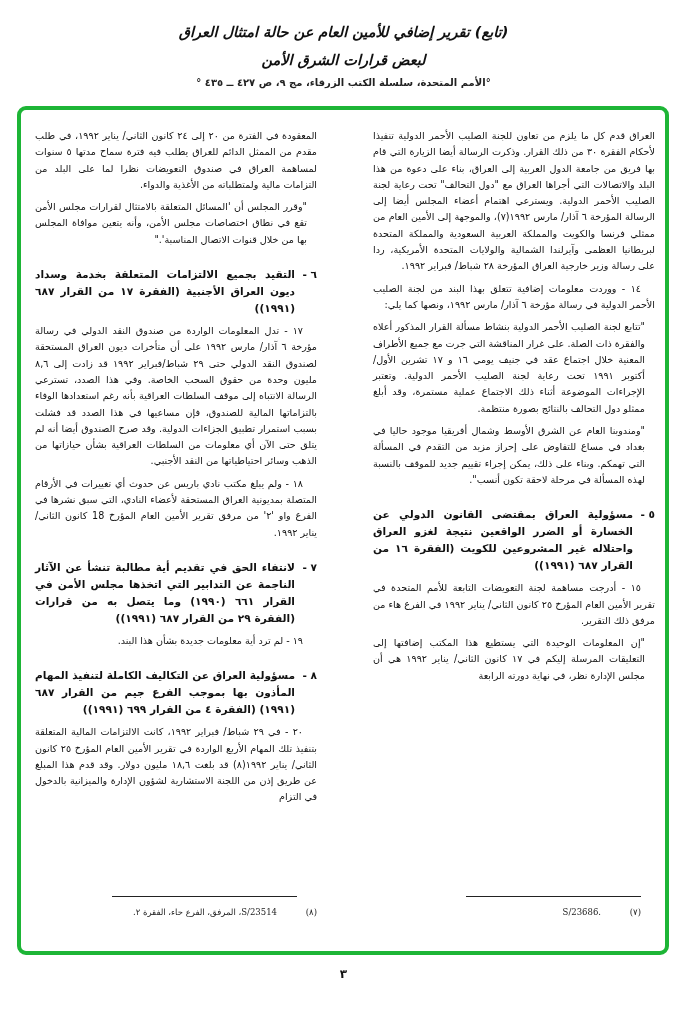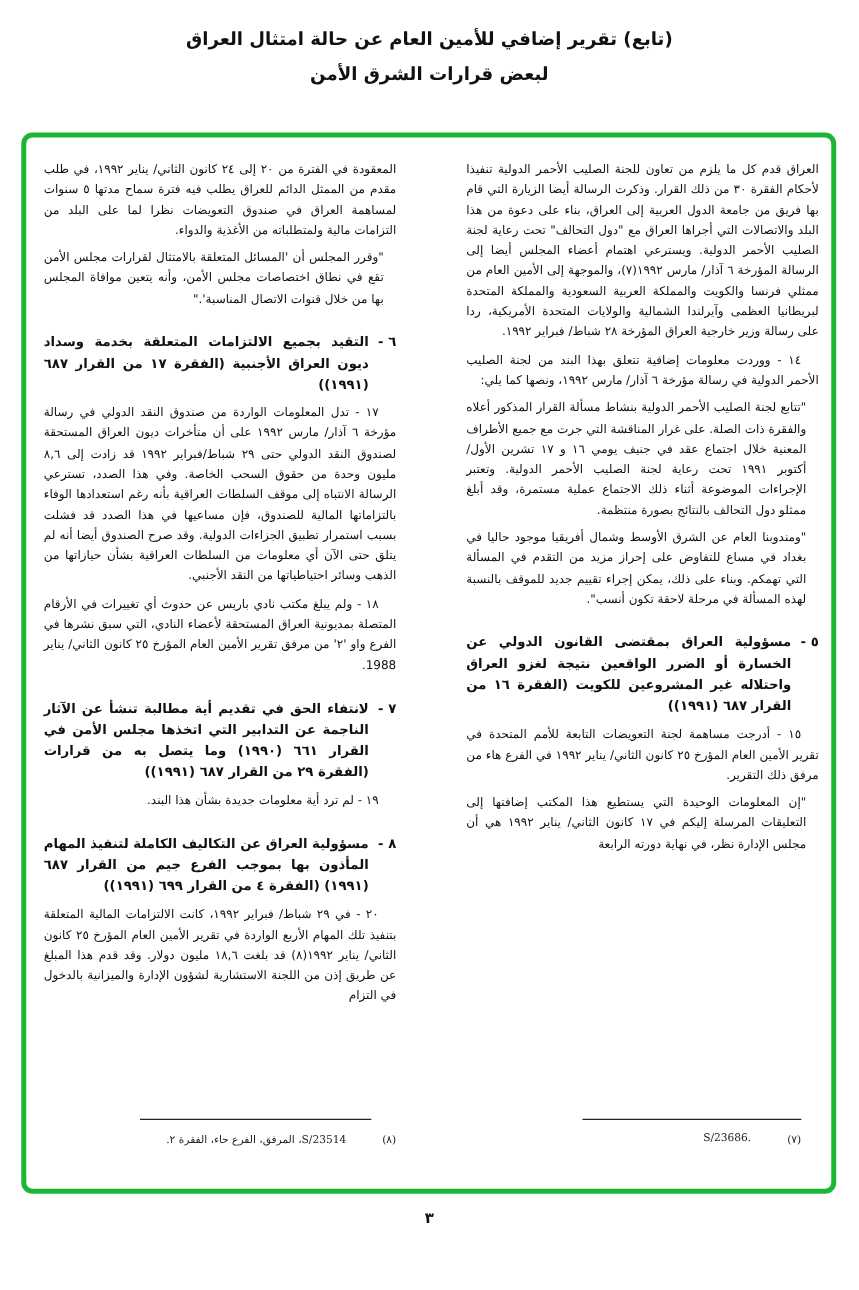--- a/index.html
+++ b/index.html
@@ -21,20 +21,21 @@
       left: 0;
       width: 687px;
       text-align: center;
       direction: rtl;
     }
     .title-line {
       font-weight: bold;
       font-size: 14.5px;
       line-height: 20px;
       color: #111;
+      font-style: italic;
     }
     .title-line.l1 { margin-top: 22px; }
     .title-line.l2 { margin-top: 8px; }
     .source-line {
       margin-top: 6px;
       font-size: 10px;
       font-weight: bold;
       color: #222;
       line-height: 14px;
     }
@@ -132,20 +133,21 @@
       font-weight: bold;
       direction: rtl;
     }
   </style>
 </head>
 <body>
 
 <div class="header">
   <div class="title-line l1">(تابع) تقرير إضافي للأمين العام عن حالة امتثال العراق</div>
   <div class="title-line l2">لبعض قرارات الشرق الأمن</div>
+  <div class="source-line">°الأمم المتحدة، سلسلة الكتب الزرقاء، مج ٩، ص ٤٢٧ ــ ٤٣٥ °</div>
 </div>
 
 <div class="frame" style="border-color: rgb(29, 181, 54);">
 
   <div class="col right">
     <p>العراق قدم كل ما يلزم من تعاون للجنة الصليب الأحمر الدولية تنفيذا لأحكام الفقرة ٣٠ من ذلك القرار. وذكرت الرسالة أيضا الزيارة التي قام بها فريق من جامعة الدول العربية إلى العراق، بناء على دعوة من هذا البلد والاتصالات التي أجراها العراق مع "دول التحالف" تحت رعاية لجنة الصليب الأحمر الدولية. ويسترعي اهتمام أعضاء المجلس أيضا إلى الرسالة المؤرخة ٦ آذار/ مارس ١٩٩٢(٧)، والموجهة إلى الأمين العام من ممثلي فرنسا والكويت والمملكة العربية السعودية والمملكة المتحدة لبريطانيا العظمى وآيرلندا الشمالية والولايات المتحدة الأمريكية، ردا على رسالة وزير خارجية العراق المؤرخة ٢٨ شباط/ فبراير ١٩٩٢.</p>
     <p class="para-num">١٤ - ووردت معلومات إضافية تتعلق بهذا البند من لجنة الصليب الأحمر الدولية في رسالة مؤرخة ٦ آذار/ مارس ١٩٩٢، ونصها كما يلي:</p>
     <p class="quote">"تتابع لجنة الصليب الأحمر الدولية بنشاط مسألة القرار المذكور أعلاه والفقرة ذات الصلة. على غرار المناقشة التي جرت مع جميع الأطراف المعنية خلال اجتماع عقد في جنيف يومي ١٦ و ١٧ تشرين الأول/ أكتوبر ١٩٩١ تحت رعاية لجنة الصليب الأحمر الدولية. وتعتبر الإجراءات الموضوعة أثناء ذلك الاجتماع عملية مستمرة، وقد أبلغ ممثلو دول التحالف بالنتائج بصورة منتظمة.</p>
     <p class="quote">"ومندوبنا العام عن الشرق الأوسط وشمال أفريقيا موجود حاليا في بغداد في مساع للتفاوض على إحراز مزيد من التقدم في المسألة التي تهمكم. وبناء على ذلك، يمكن إجراء تقييم جديد للموقف بالنسبة لهذه المسألة في مرحلة لاحقة تكون أنسب".</p>
     <p class="section-heading">
@@ -157,21 +159,21 @@
   </div>
 
   <div class="col left">
     <p>المعقودة في الفترة من ٢٠ إلى ٢٤ كانون الثاني/ يناير ١٩٩٢، في طلب مقدم من الممثل الدائم للعراق يطلب فيه فترة سماح مدتها ٥ سنوات لمساهمة العراق في صندوق التعويضات نظرا لما على البلد من التزامات مالية ولمتطلباته من الأغذية والدواء.</p>
     <p class="quote">"وقرر المجلس أن 'المسائل المتعلقة بالامتثال لقرارات مجلس الأمن تقع في نطاق اختصاصات مجلس الأمن، وأنه يتعين موافاة المجلس بها من خلال قنوات الاتصال المناسبة'."</p>
     <p class="section-heading">
       <span class="sec-num">٦ -</span>
       <span class="sec-text">التقيد بجميع الالتزامات المتعلقة بخدمة وسداد ديون العراق الأجنبية (الفقرة ١٧ من القرار ٦٨٧ (١٩٩١))</span>
     </p>
     <p class="para-num">١٧ - تدل المعلومات الواردة من صندوق النقد الدولي في رسالة مؤرخة ٦ آذار/ مارس ١٩٩٢ على أن متأخرات ديون العراق المستحقة لصندوق النقد الدولي حتى ٢٩ شباط/فبراير ١٩٩٢ قد زادت إلى ٨,٦ مليون وحدة من حقوق السحب الخاصة. وفي هذا الصدد، تسترعي الرسالة الانتباه إلى موقف السلطات العراقية بأنه رغم استعدادها الوفاء بالتزاماتها المالية للصندوق، فإن مساعيها في هذا الصدد قد فشلت بسبب استمرار تطبيق الجزاءات الدولية. وقد صرح الصندوق أيضا أنه لم يتلق حتى الآن أي معلومات من السلطات العراقية بشأن حيازاتها من الذهب وسائر احتياطياتها من النقد الأجنبي.</p>
-    <p class="para-num">١٨ - ولم يبلغ مكتب نادي باريس عن حدوث أي تغييرات في الأرقام المتصلة بمديونية العراق المستحقة لأعضاء النادي، التي سبق نشرها في الفرع واو '٢' من مرفق تقرير الأمين العام المؤرخ ٢٥ كانون الثاني/ يناير 1988.</p>
+    <p class="para-num">١٨ - ولم يبلغ مكتب نادي باريس عن حدوث أي تغييرات في الأرقام المتصلة بمديونية العراق المستحقة لأعضاء النادي، التي سبق نشرها في الفرع واو '٢' من مرفق تقرير الأمين العام المؤرخ 18 كانون الثاني/ يناير ١٩٩٢.</p>
     <p class="section-heading">
       <span class="sec-num">٧ -</span>
       <span class="sec-text">لانتفاء الحق في تقديم أية مطالبة تنشأ عن الآثار الناجمة عن التدابير التي اتخذها مجلس الأمن في القرار ٦٦١ (١٩٩٠) وما يتصل به من قرارات (الفقرة ٢٩ من القرار ٦٨٧ (١٩٩١))</span>
     </p>
     <p class="para-num">١٩ - لم ترد أية معلومات جديدة بشأن هذا البند.</p>
     <p class="section-heading">
       <span class="sec-num">٨ -</span>
       <span class="sec-text">مسؤولية العراق عن التكاليف الكاملة لتنفيذ المهام المأذون بها بموجب الفرع جيم من القرار ٦٨٧ (١٩٩١) (الفقرة ٤ من القرار ٦٩٩ (١٩٩١))</span>
     </p>
     <p class="para-num">٢٠ - في ٢٩ شباط/ فبراير ١٩٩٢، كانت الالتزامات المالية المتعلقة بتنفيذ تلك المهام الأربع الواردة في تقرير الأمين العام المؤرخ ٢٥ كانون الثاني/ يناير ١٩٩٢(٨) قد بلغت ١٨,٦ مليون دولار. وقد قدم هذا المبلغ عن طريق إذن من اللجنة الاستشارية لشؤون الإدارة والميزانية بالدخول في التزام</p>

